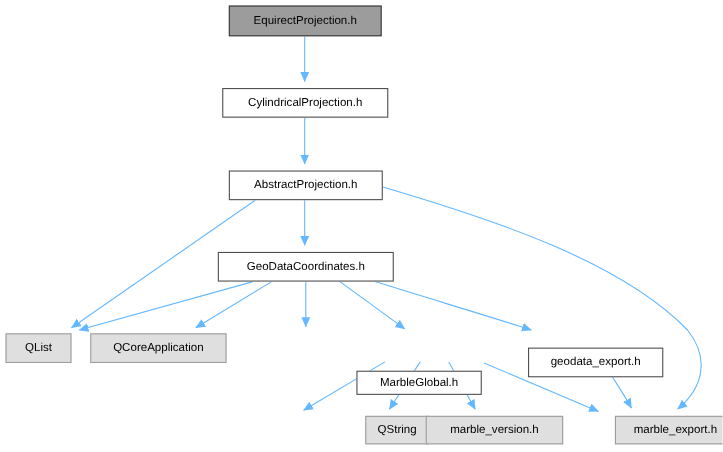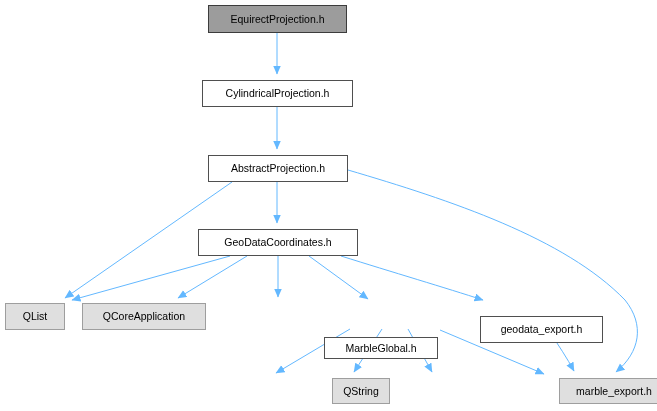--- a/index.html
+++ b/index.html
@@ -95,16 +95,17 @@
   <div class="node t-external" style="left:82px;  top:303px; width:124px; height:27px;">QCoreApplication</div>
 
 
   <div class="node t-linked" style="left:324px; top:303px; width:114px; height:22px;margin-top:34px;">MarbleGlobal.h</div>
 
   <div class="node t-linked" style="left:480px; top:304px; width:123px; height:27px;margin-top:12px;">geodata_export.h</div>
 
 
   <div class="node t-external" style="left:297px; top:378px; width:58px;  height:26px;margin-left:35px;">QString</div>
 
+  <div class="node t-external" style="left:387px; top:378px; width:125px; height:26px;">marble_version.h</div>
 
   <div class="node t-external" style="left:559px; top:378px; width:110px; height:26px;">marble_export.h</div>
 
 </div>
 
 </body></html>

